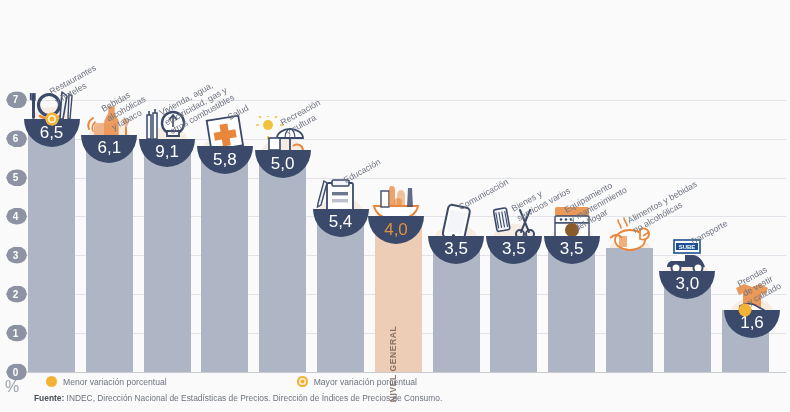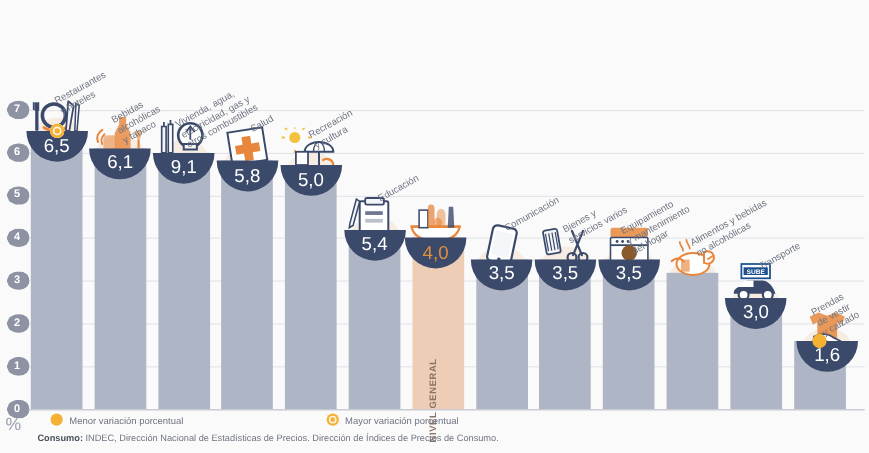--- a/index.html
+++ b/index.html
@@ -410,16 +410,16 @@
         <span class="dot"></span>
         <span>Menor variación porcentual</span>
       </div>
       <div class="legend-item">
         <span class="dot ring"></span>
         <span>Mayor variación porcentual</span>
       </div>
     </div>
 
   <div class="footer">
-    <b>Consumo:</b><span> INDEC, Dirección Nacional de Estadísticas de Precios. Dirección de Índices de Precios de Consumo.</span>
+    <b>Fuente:</b><span> INDEC, Dirección Nacional de Estadísticas de Precios. Dirección de Índices de Precios de Consumo.</span>
   </div>
 
 </div>
 
 </body></html>

